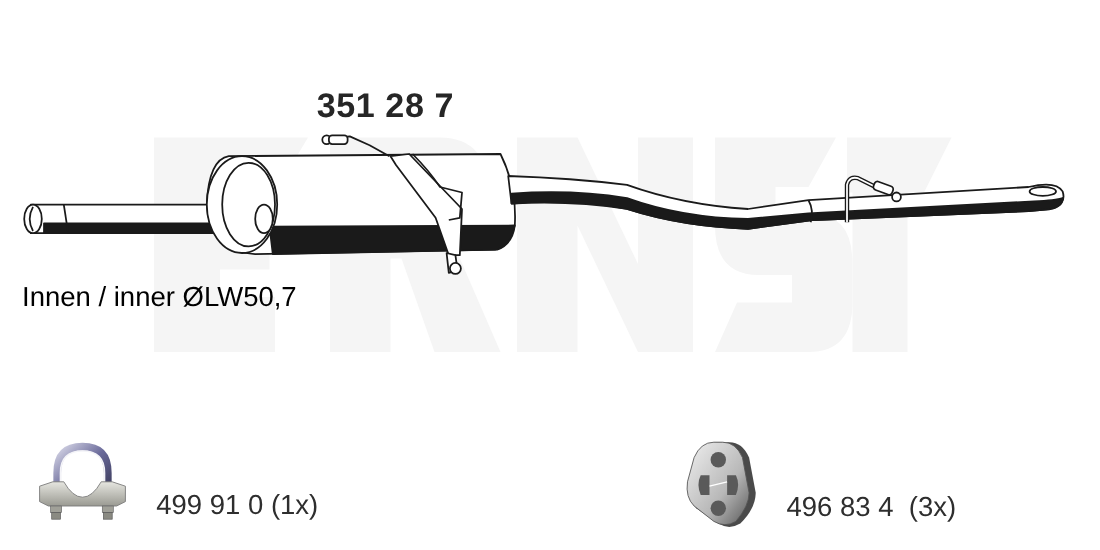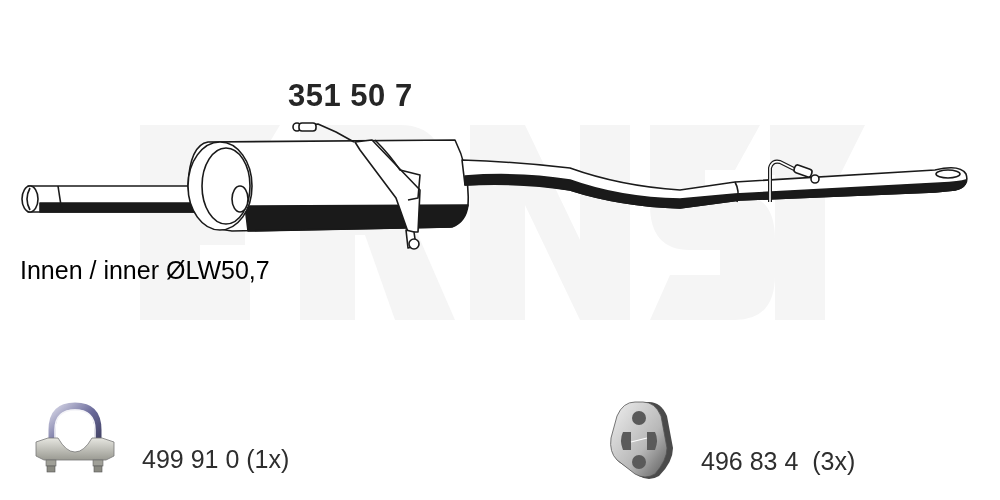--- a/index.html
+++ b/index.html
@@ -5,42 +5,42 @@
     html, body { margin: 0; padding: 0; background: #ffffff; }
     body { width: 1000px; height: 500px; position: relative; overflow: hidden;
            font-family: "Liberation Sans", sans-serif; color: #2a2a2a; }
     .watermark { position: absolute; left: 0; top: 0; width: 1000px; height: 500px; }
     .part-number { position: absolute; left: 288px; top: 78px; font-size: 31px; font-weight: bold;
                    color: #262626; letter-spacing: 0.5px; }
     .drawing { position: absolute; left: 0; top: 0; width: 1000px; height: 500px; }
     .inner-label { position: absolute; left: 20px; top: 256px; font-size: 25px; color: #000000; }
     .accessory { position: absolute; display: flex; align-items: flex-end; }
     .acc-clamp { left: 30px; top: 400px; }
-    .acc-hanger { left: 609px; top: 398px; align-items: flex-end; }
+    .acc-hanger { left: 623px; top: 398px; align-items: flex-end; }
     .acc-label { font-size: 25px; color: #2e2e2e; margin-left: 22px; margin-bottom: 6px; white-space: pre; }
   </style>
 </head>
 <body>
 
 <svg class="watermark" viewBox="0 0 1000 500">
   <g fill="#f5f5f5">
 
     <polygon points="140,125 280,125 250,175 200,175 200,200 245,200 245,245 200,245 200,270 250,270 250,320 140,320"></polygon>
 
     <path d="M300,125 L400,125 Q445,125 445,180 Q445,220 415,228 L455,320 L395,320 L365,235 L355,235 L355,320 L300,320 Z"></path>
 
     <polygon points="470,125 525,125 580,240 580,125 630,125 630,320 580,320 525,205 525,320 470,320"></polygon>
 
     <path d="M650,125 L760,125 L735,170 L705,170 L705,195 L740,195 Q775,195 775,240 L775,275 Q775,320 735,320 L650,320 L670,275 L720,275 L720,250 L690,250 Q650,250 650,205 Z"></path>
 
     <polygon points="770,125 865,125 840,175 825,175 825,320 775,320 775,175 770,175"></polygon>
   </g>
 </svg>
 
-<div class="part-number">351 50 7</div>
+<div class="part-number">351 28 7</div>
 
 <svg class="drawing" viewBox="0 0 1000 500">
   <g stroke="#1a1a1a" stroke-width="1.6" fill="#ffffff" stroke-linejoin="round">
 
     <path d="M28,186 L240,186 Q248,198 240,212 L28,212 Z"></path>
     <path d="M40,203 L240,203 Q246,208 240,212 L40,212 Z" fill="#1a1a1a"></path>
     <ellipse cx="30" cy="199" rx="8" ry="13"></ellipse>
     <path d="M30,188 Q24,199 30,210" fill="none"></path>
     <line x1="58" y1="186" x2="62" y2="212"></line>
 

